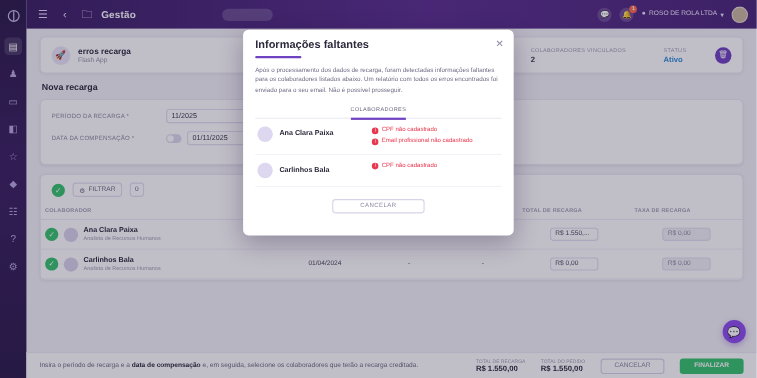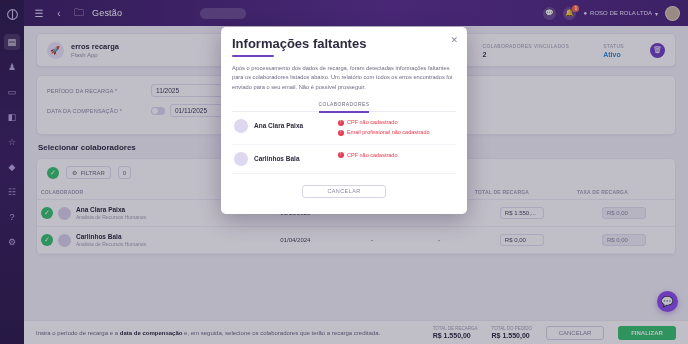--- a/index.html
+++ b/index.html
@@ -30,21 +30,21 @@
   .rail-ico.active { background: rgba(255,255,255,.13); color: #fff; }
 
   
   .topbar {
     position: absolute; left: 24px; top: 0; width: 664px; height: 26px;
     background: linear-gradient(90deg,#3b2064 0%,#5a2f8f 55%,#4a2678 100%);
     display: flex; align-items: center; padding: 0 8px; color: #fff;
   }
   .tb-ico { width: 14px; height: 14px; display:flex; align-items:center; justify-content:center;
             color:#e4dcf6; font-size: 10px; margin-right: 6px; }
-  .tb-title { font-size: 9px; font-weight: 400; letter-spacing:.2px; }
+  .tb-title { font-size: 9px; font-weight: 700; letter-spacing:.2px; }
   .tb-pill { width: 46px; height: 11px; border-radius: 6px; background: rgba(255,255,255,.18); margin-left: 78px; }
   .tb-right { margin-left: auto; display: flex; align-items: center; gap: 7px; }
   .tb-circle {
     width: 13px; height: 13px; border-radius: 50%;
     background: rgba(255,255,255,.16); display:flex; align-items:center; justify-content:center;
     font-size: 7px; color: #fff; position: relative;
   }
   .tb-badge {
     position: absolute; top: -2px; right: -3px; background: #ff6b4a; color:#fff;
     font-size: 5px; border-radius: 50%; width: 7px; height: 7px;
@@ -156,21 +156,21 @@
     box-shadow: 0 2px 6px rgba(100,40,190,.35);
   }
 
   
   .overlay { position: absolute; inset: 0; background: rgba(30,20,55,.28); }
   .modal {
     position: absolute; left: 221px; top: 27px; width: 246px; height: 187px;
     background: #fff; border-radius: 5px; box-shadow: 0 6px 22px rgba(30,15,60,.3);
     padding: 9px 11px;
   }
-  .modal-title { font-size: 13px; font-weight: 700; color: #2d2a3d; }
+  .modal-title { font-size: 10px; font-weight: 700; color: #2d2a3d; }
   .modal-close { position: absolute; right: 9px; top: 9px; font-size: 9px; color: #8d89a0; line-height: 1; }
   .modal-rule { height: 2px; width: 42px; background: #6f42c1; border-radius: 2px; margin: 4px 0 7px 0; }
   .modal-text { font-size: 5.7px; color: #6e6a82; line-height: 1.65; }
   .modal-tab {
     margin: 9px 0 0 0; text-align: center; font-size: 5px; color: #8d89a0;
     text-transform: uppercase; letter-spacing:.4px; border-bottom: 1px solid #ece9f3; padding-bottom: 4px;
   }
   .modal-tab span { border-bottom: 2px solid #6f42c1; padding-bottom: 4px; color:#6e6a82; }
   .mrow { display: flex; align-items: flex-start; padding: 7px 2px 7px 2px; border-bottom: 1px solid #f4f2f9; }
   .mrow-av { width: 14px; height: 14px; border-radius: 50%; background: #ded7f0; margin-right: 6px; flex: none; }
@@ -262,33 +262,33 @@
           <div class="sum-val">2</div>
         </div>
         <div>
           <div class="sum-lbl">STATUS</div>
           <div class="sum-val blue">Ativo</div>
         </div>
       </div>
       <div class="sum-btn">🗑</div>
     </div>
 
+    <div class="section-title">Nova recarga</div>
     <div class="card form-card">
       <div class="form-row">
         <div class="form-lbl">PERÍODO DA RECARGA *</div>
         <div class="form-input">11/2025</div>
       </div>
       <div class="form-row">
         <div class="form-lbl">DATA DA COMPENSAÇÃO *</div>
         <div class="toggle"></div>
         <div class="form-input">01/11/2025</div>
       </div>
     </div>
 
-    <div class="section-title">Selecionar colaboradores</div>
     <div class="card">
       <div class="sel-head">
         <div class="check-circle">✓</div>
         <div class="filter-btn">
           <span>⚙</span>
           <span>FILTRAR</span>
         </div>
         <div class="count-box">0</div>
       </div>
       <table class="emp">

